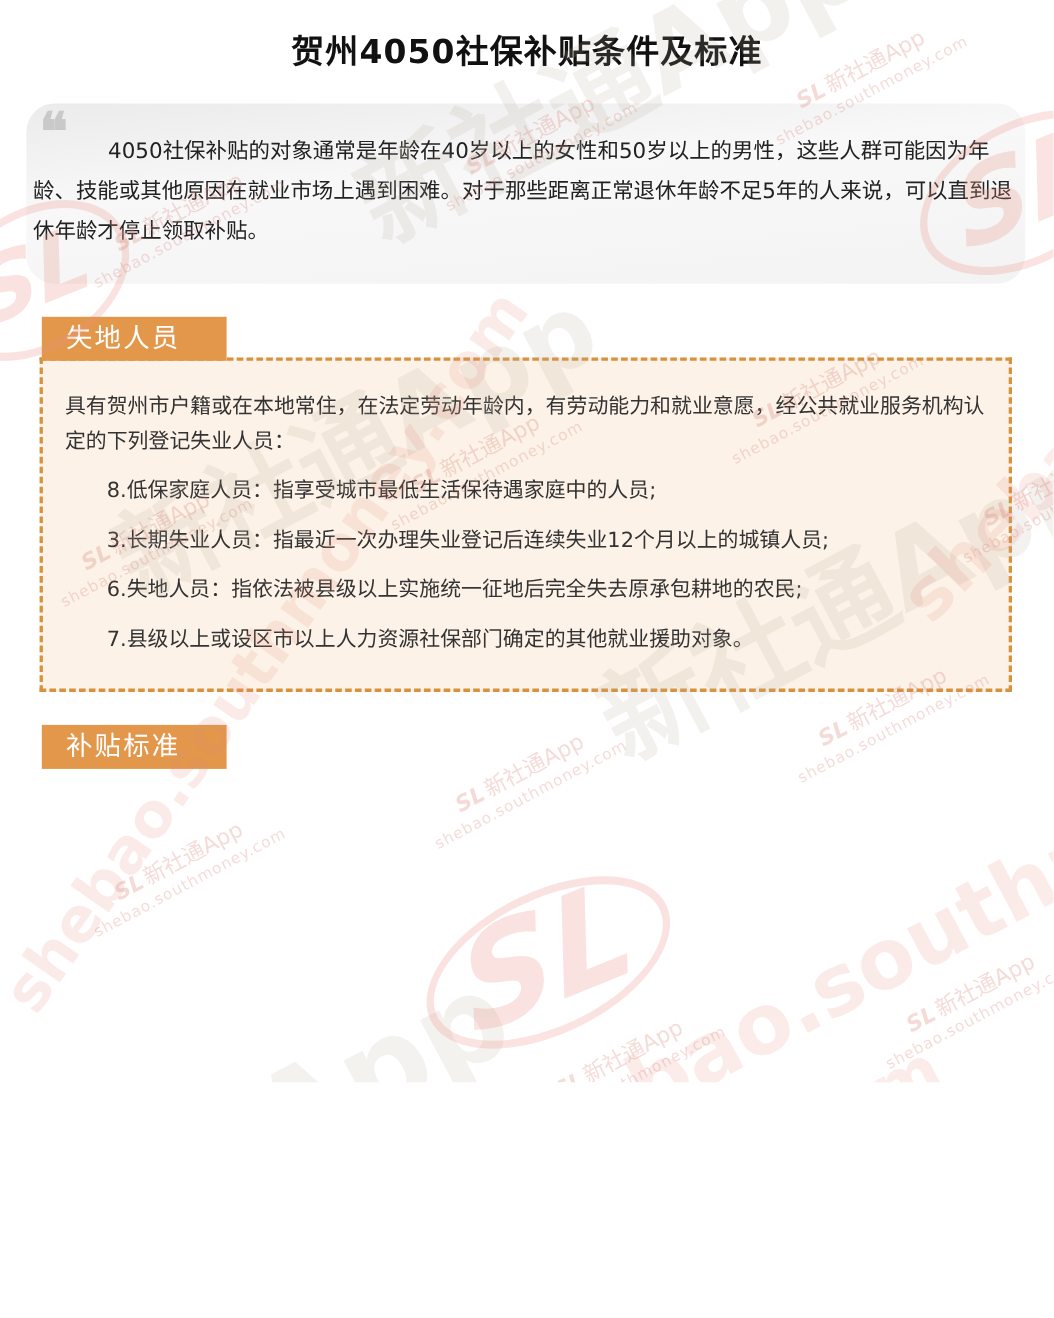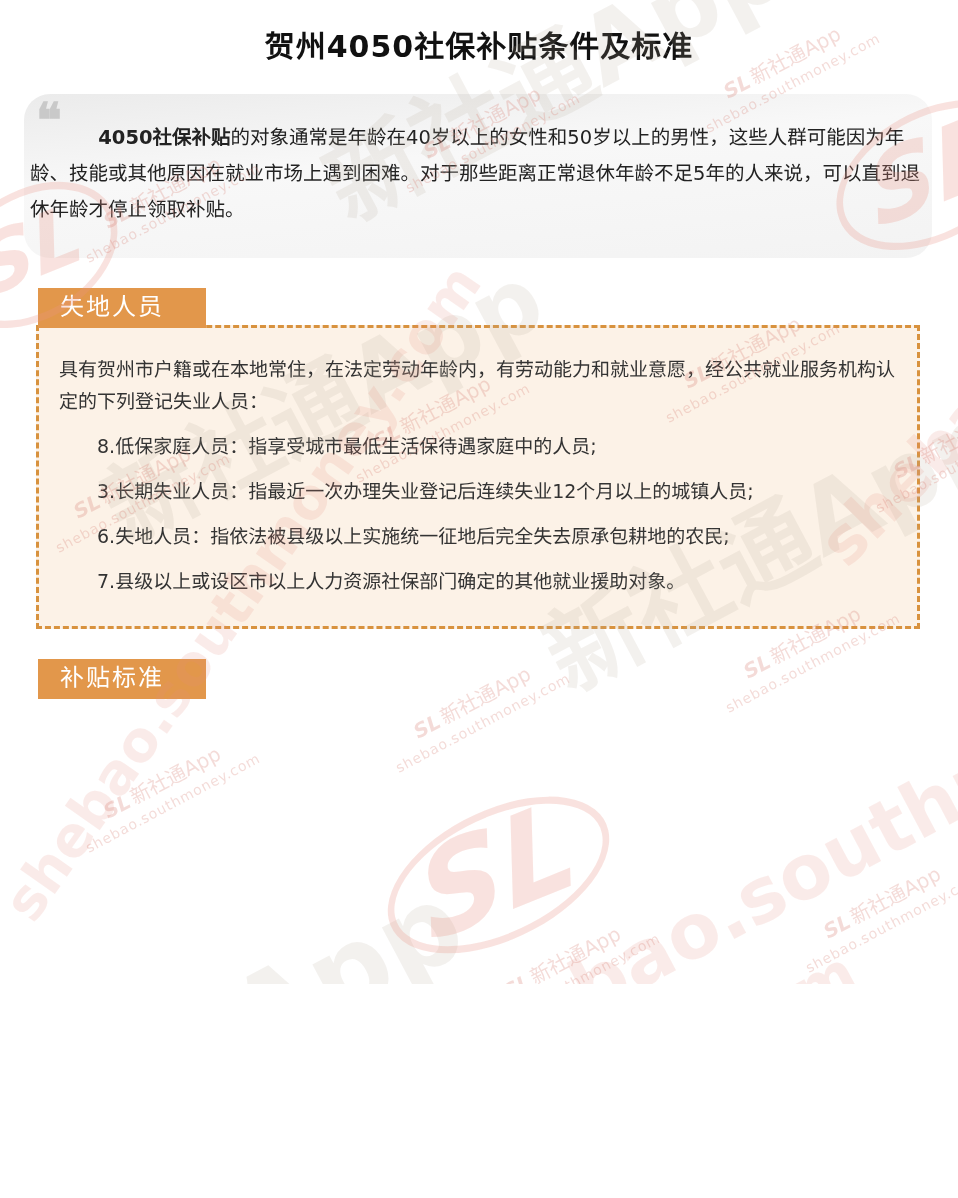--- a/index.html
+++ b/index.html
@@ -34,21 +34,21 @@
     font-size: 48px; line-height: 48px;
     color: #c9c9c9; font-weight: bold;
     font-family: "DejaVu Serif", "Liberation Serif", serif;
   }
   .intro-text {
     font-size: 19.5px;
     line-height: 36px;
     color: #222;
     text-indent: 3.5em;
   }
-  .intro-text b { font-weight: 700; }
+  .intro-text b { font-weight: 400; }
 
   
   .section-header {
     display: inline-block;
     position: relative; z-index: 5;
     margin: 30px 0 -3px 38px;
     background: #e2974b;
     color: #fff;
     font-size: 24px;
     line-height: 24px;

